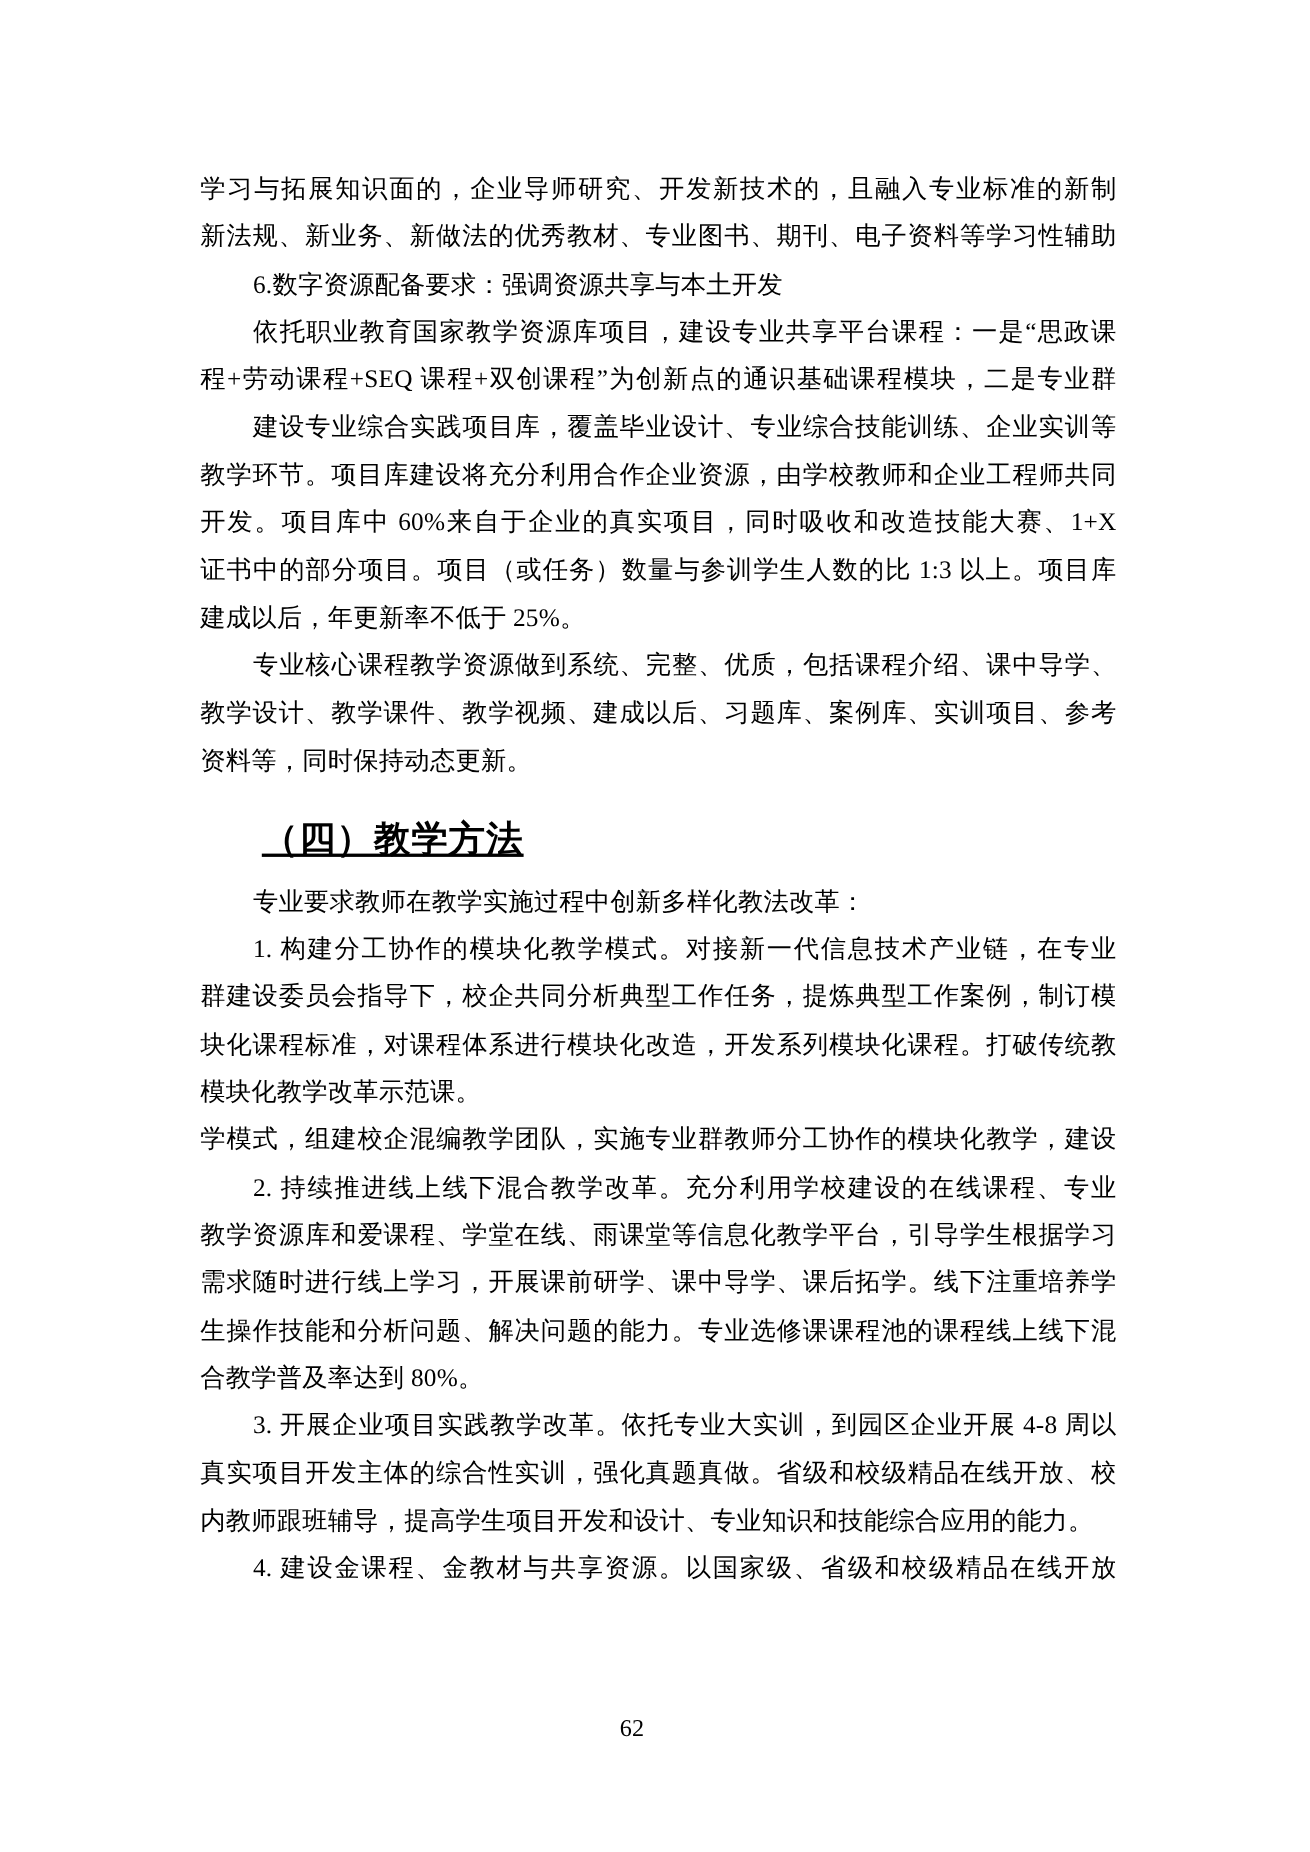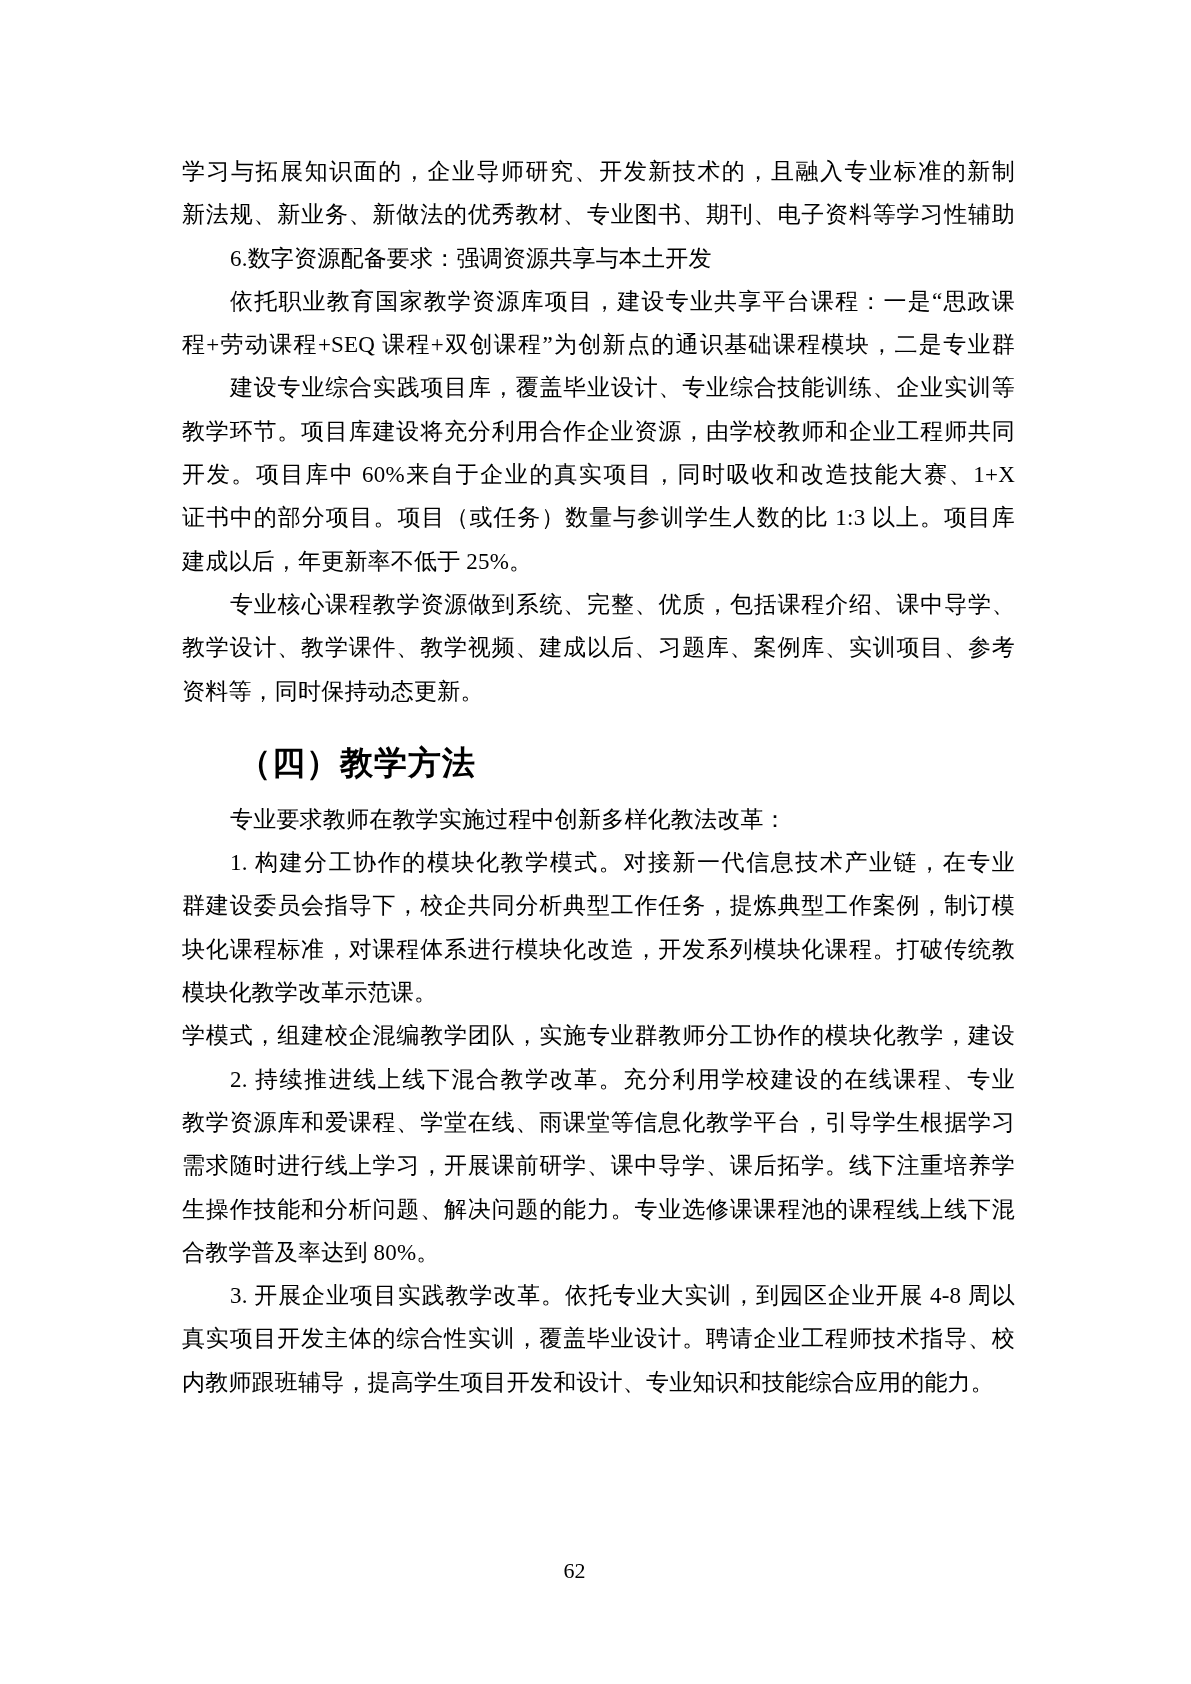--- a/index.html
+++ b/index.html
@@ -37,20 +37,21 @@
   }
   .line.fill {
     text-align: justify;
     text-align-last: justify;
   }
   .line.indent {
     text-indent: 48px;
   }
   .heading {
     margin: 25px 0 10px 0;
+    text-decoration: underline;
   }
   .heading .line {
     font-family: "Liberation Sans", "DejaVu Sans", sans-serif;
     font-weight: 700;
     font-size: 33px;
     line-height: 50px;
     height: 50px;
     text-indent: 56px;
     letter-spacing: 1px;
   }
@@ -107,18 +108,21 @@
       </div>
       <div class="para">
         <div class="line indent fill">2. 持续推进线上线下混合教学改革。充分利用学校建设的在线课程、专业</div>
         <div class="line fill">教学资源库和爱课程、学堂在线、雨课堂等信息化教学平台，引导学生根据学习</div>
         <div class="line fill">需求随时进行线上学习，开展课前研学、课中导学、课后拓学。线下注重培养学</div>
         <div class="line fill">生操作技能和分析问题、解决问题的能力。专业选修课课程池的课程线上线下混</div>
         <div class="line">合教学普及率达到 80%。</div>
       </div>
       <div class="para">
         <div class="line indent fill">3. 开展企业项目实践教学改革。依托专业大实训，到园区企业开展 4-8 周以</div>
-        <div class="line fill">真实项目开发主体的综合性实训，覆盖毕业设计。聘请企业工程师技术指导、校</div>
+        <div class="line fill">真实项目开发主体的综合性实训，强化真题真做。省级和校级精品在线开放、校</div>
         <div class="line">内教师跟班辅导，提高学生项目开发和设计、专业知识和技能综合应用的能力。</div>
+      </div>
+      <div class="para">
+        <div class="line indent fill">4. 建设金课程、金教材与共享资源。以国家级、省级和校级精品在线开放</div>
       </div>
     </div>
   <div class="page-number">62</div>
 </div>
 
 </body></html>

